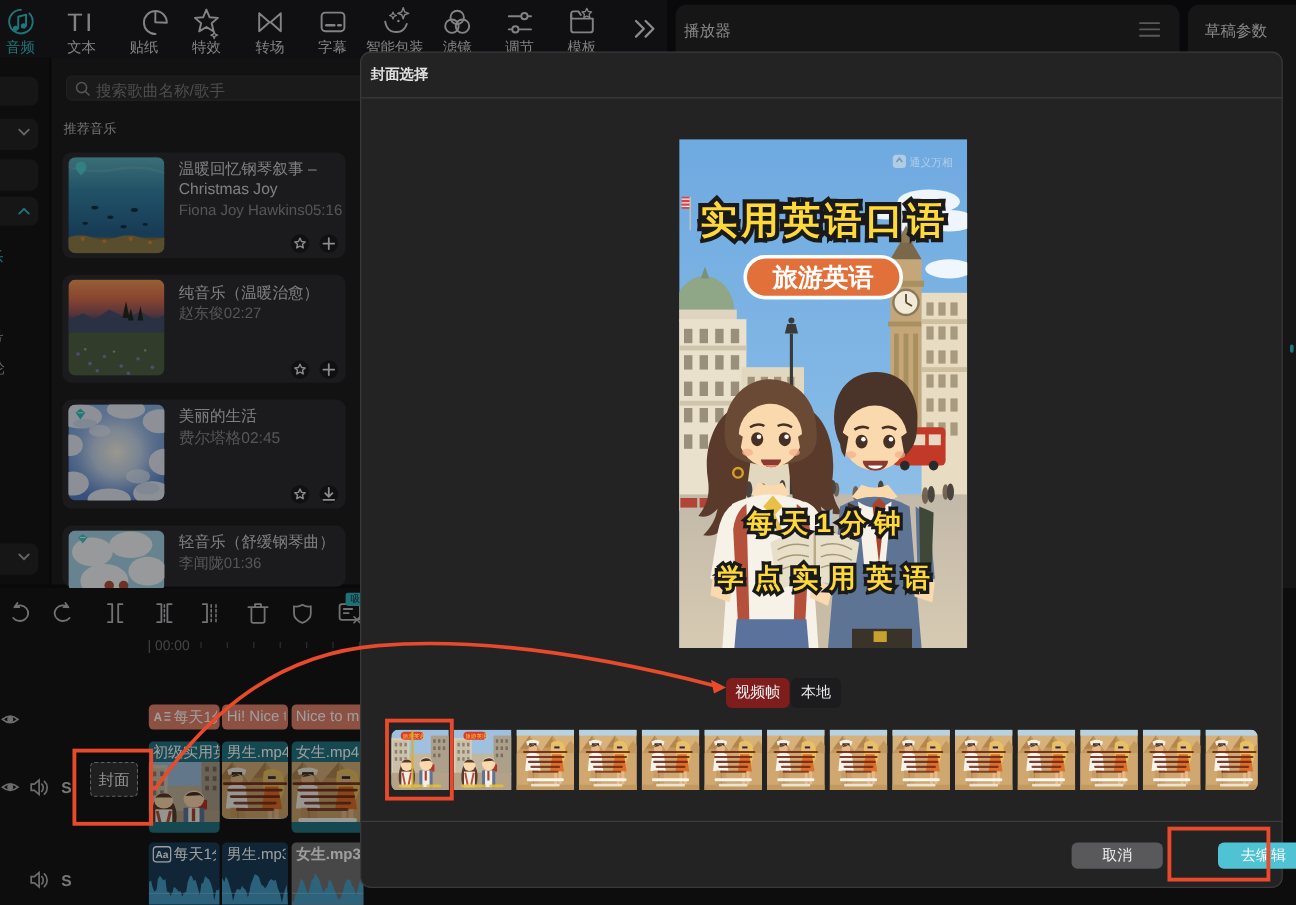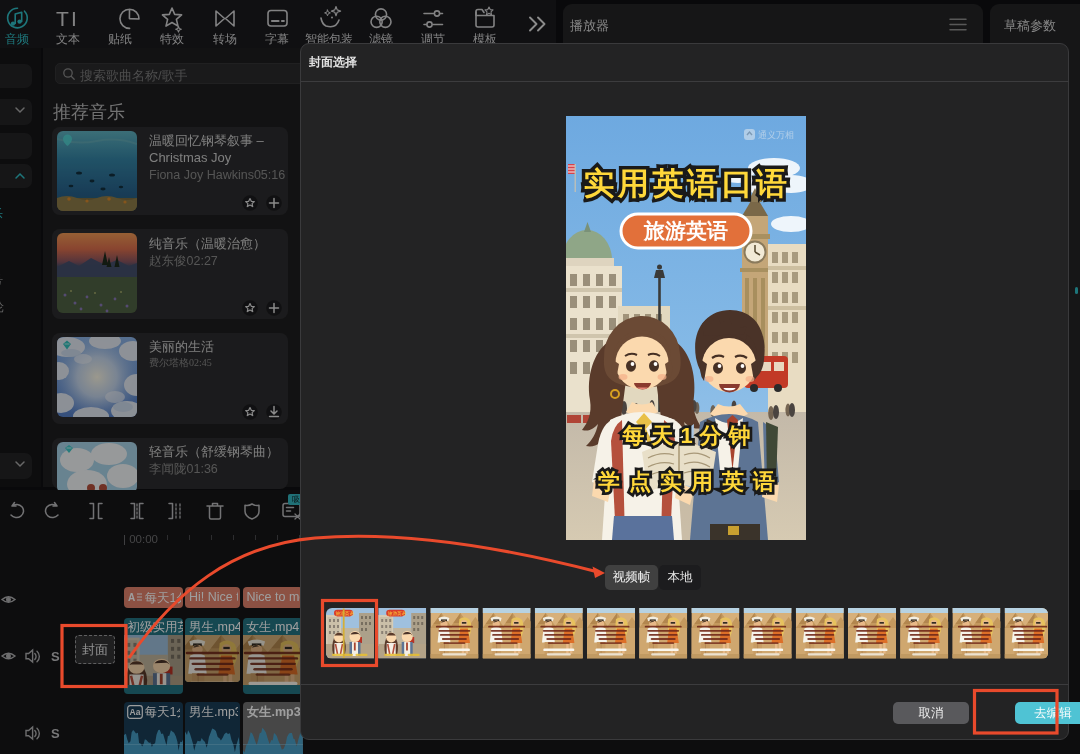--- a/index.html
+++ b/index.html
@@ -103,21 +103,21 @@
 <div class="abs" style="left:-9px;top:206px;color:#30bfc7;font-size:12px;">乐</div>
 <div class="abs" style="left:-9px;top:272px;color:#a8a8a8;font-size:12px;">号</div>
 <div class="abs" style="left:-8px;top:299px;color:#a8a8a8;font-size:12px;">轮</div>
 <div class="abs" style="left:42.5px;top:48px;width:514px;height:439px;background:#1e1e20;"></div>
 <div class="abs" style="left:55px;top:63px;width:460px;height:21px;background:#2a2a2c;border:1px solid #343436;border-radius:5px;"></div>
 <svg class="abs" style="left:62px;top:67px;" width="14" height="14" viewBox="0 0 14 14">
 <circle cx="6" cy="6" r="4.2" stroke="#8a8a8a" stroke-width="1.3" fill="none"></circle>
         <path d="M9.2 9.2 l3 3" stroke="#8a8a8a" stroke-width="1.3" stroke-linecap="round"></path>
       </svg>
 <div class="abs" style="left:80px;top:67px;color:#7d7d7d;font-size:13px;">搜索歌曲名称/歌手</div>
-<div class="abs" style="left:53px;top:100px;color:#b8b8b8;font-size:18px;">推荐音乐</div>
+<div class="abs" style="left:53px;top:100px;color:#b8b8b8;font-size:11px;">推荐音乐</div>
 <div class="abs" style="left:52px;top:126.5px;width:236px;height:88px;background:#2d2d2f;border-radius:8px;"></div>
 <svg class="abs" style="left:57px;top:130.5px;border-radius:6px;" width="80" height="80" viewBox="0 0 80 80">
         <defs>
           <linearGradient id="g1" x1="0" y1="0" x2="0" y2="1">
 <stop offset="0" stop-color="#60b2c0"></stop>
             <stop offset="0.35" stop-color="#3585a6"></stop>
             <stop offset="0.8" stop-color="#27608a"></stop>
             <stop offset="1" stop-color="#2e6a66"></stop>
           </linearGradient>
         </defs>
@@ -219,21 +219,21 @@
           <ellipse cx="58" cy="60" rx="10" ry="6" opacity="0.7"></ellipse>
         </g>
 <g fill="#c9d8ec" opacity="0.8">
           <ellipse cx="14" cy="16" rx="10" ry="4"></ellipse>
           <ellipse cx="66" cy="70" rx="10" ry="5"></ellipse>
         </g>
 <path d="M6 7 l4 -3.5 4 3.5 -4 5.5 z" fill="#35c0bc"></path>
         <path d="M7.5 7 h5" stroke="#d8f4f2" stroke-width="0.8"></path>
 </svg>
 <div class="abs" style="left:149px;top:338.0px;color:#cdcdcd;font-size:13px;">美丽的生活</div>
-<div class="abs" style="left:149px;top:356.0px;color:#8a8a8a;font-size:10px;font-family:Liberation Serif, serif;">费尔塔格02:45</div>
+<div class="abs" style="left:149px;top:356.0px;color:#8a8a8a;font-size:13px;">费尔塔格02:45</div>
 <svg class="abs" style="left:241.5px;top:397.0px;" width="48" height="30" viewBox="0 0 48 30">
 <circle cx="8" cy="15" r="7.8" fill="#1b1b1d"></circle>
         <circle cx="32" cy="15" r="7.8" fill="#1b1b1d"></circle>
 <path d="M8 10.5 l1.3 2.8 3 0.3 -2.2 2 0.6 3 -2.7 -1.6 -2.7 1.6 0.6 -3 -2.2 -2 3 -0.3 z" fill="none" stroke="#e0e0e0" stroke-width="1.2" stroke-linejoin="round"></path>
 <g stroke="#e0e0e0" stroke-width="1.5" stroke-linecap="round" fill="none">
           <path d="M32 9.5 v7 M29 14 l3 3 3 -3 M27.5 19.5 h9"></path>
         </g>
 </svg>
 <div class="abs" style="left:52px;top:437.5px;width:236px;height:51px;background:#2d2d2f;border-radius:8px;"></div>
 <svg class="abs" style="left:57px;top:441.5px;border-radius:6px;" width="80" height="51" viewBox="0 0 80 51">
@@ -648,21 +648,21 @@
         </g>
 
 <g font-weight="bold" text-anchor="middle" style="paint-order:stroke" stroke="#1a1a1a" fill="#ffd83a">
 <text x="121" y="78" font-size="31" stroke-width="7" letter-spacing="3.5">实用英语口语</text>
 <text x="124" y="327" font-size="22" stroke-width="5.5" letter-spacing="7">每天1分钟</text>
 <text x="125" y="373" font-size="22" stroke-width="5.5" letter-spacing="9">学点实用英语</text>
 </g>
 <rect x="55" y="98" width="130" height="34" rx="17" fill="#e2703a" stroke="#ffffff" stroke-width="3"></rect>
 <text x="120" y="122" font-size="21" font-weight="bold" text-anchor="middle" fill="#ffffff">旅游英语</text>
 </svg>
-<div class="abs" style="left:304px;top:520.5px;width:53px;height:25px;background:#404040;border-radius:5px;color:#f0f0f0;font-size:12.5px;text-align:center;line-height:25px;">视频帧</div>
+<div class="abs" style="left:304px;top:520.5px;width:53px;height:25px;background:#7f1d1d;border-radius:5px;color:#f0f0f0;font-size:12.5px;text-align:center;line-height:25px;">视频帧</div>
 <div class="abs" style="left:358px;top:520.5px;width:42px;height:25px;background:#1c1c1e;border-radius:5px;color:#e8e8e8;font-size:12.5px;text-align:center;line-height:25px;">本地</div>
 <svg class="abs" style="left:25px;top:563.5px;border-radius:6px;" width="722" height="51" viewBox="0 0 722 51">
         <use href="#london" width="48" height="50.4" x="0" y="0"></use>
         <g transform="translate(52.2,0)">
           <use href="#london" width="48" height="50.4"></use>
         </g>
         <g transform="translate(104.4,0)">
           <use href="#beach" width="48" height="50.4"></use>
         </g>
         <g transform="translate(156.6,0)">

